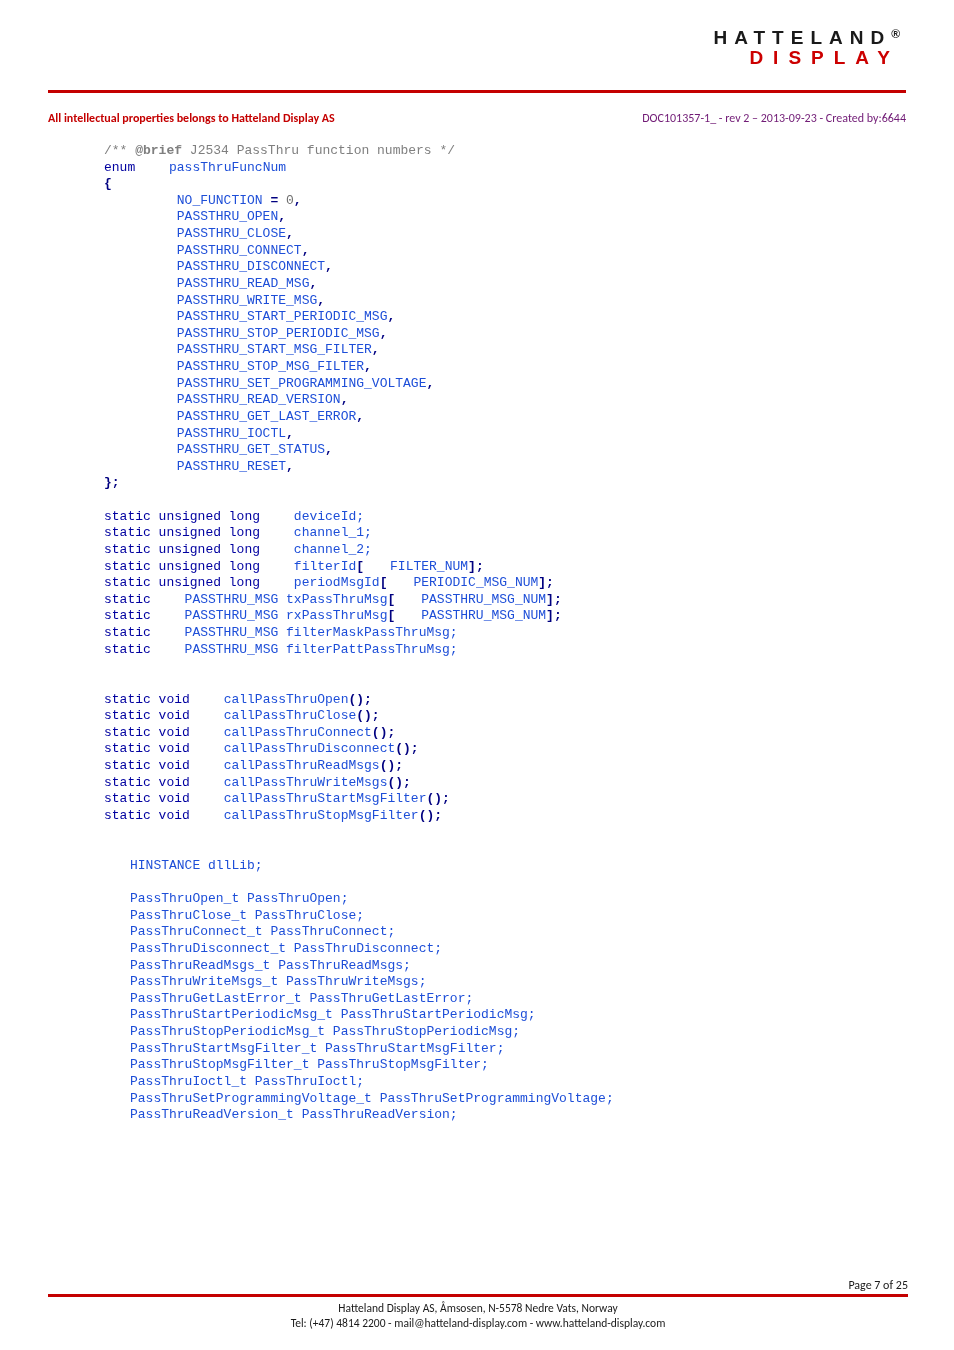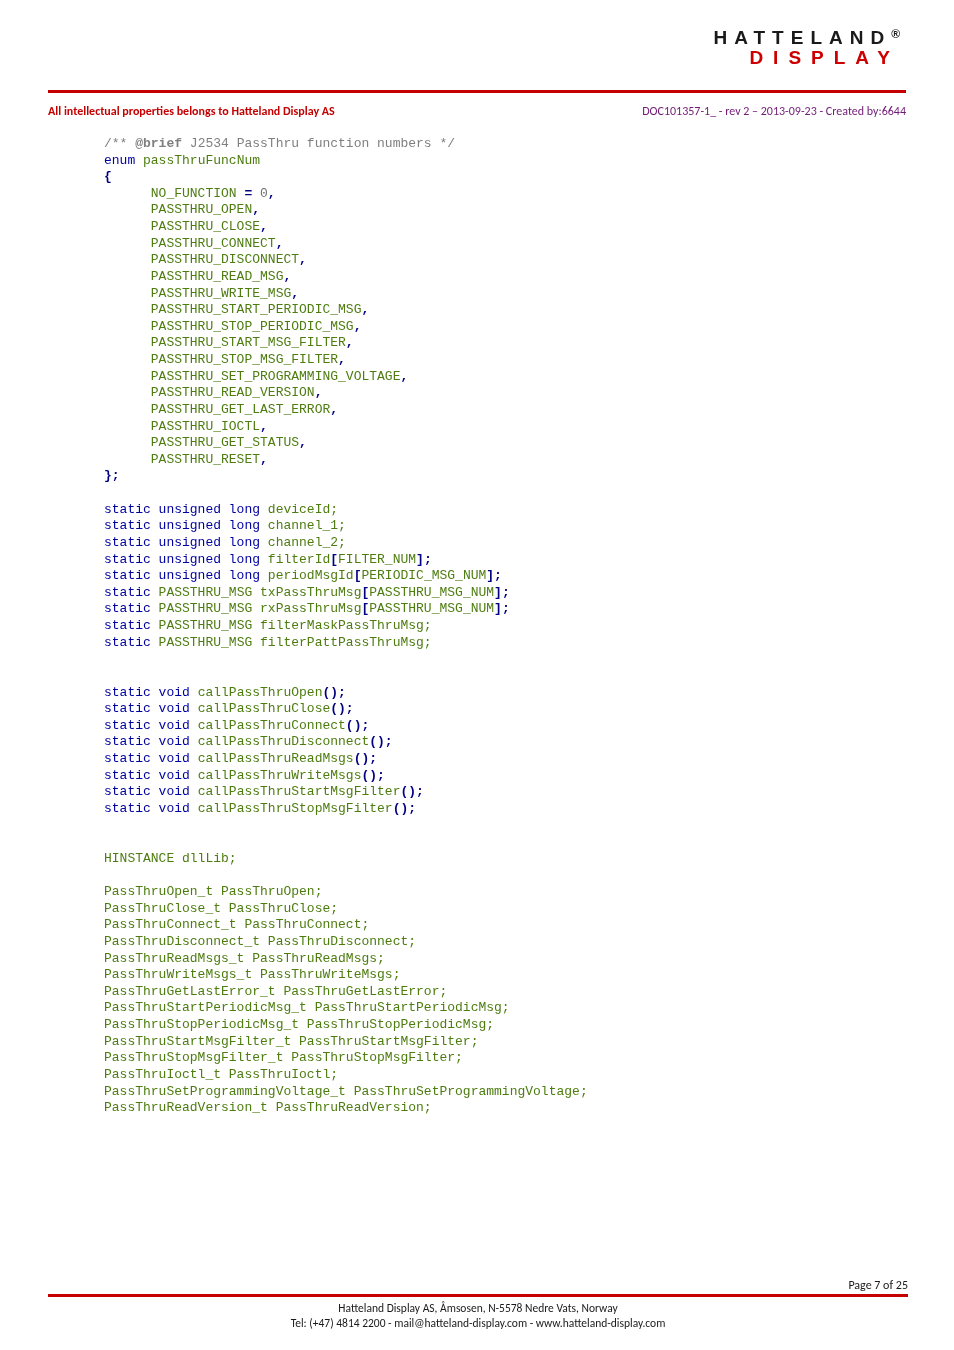--- a/index.html
+++ b/index.html
@@ -34,38 +34,38 @@
     color: #6f6f6f;
     font-weight: 700;
     font-size: 19px;
     margin: 0 0 2px 0;
   }
   .red-rule { height: 3px; background: #c40000; margin: 2px 0 0 0; }
   .subhead {
     display: flex;
     justify-content: space-between;
     font-size: 12px;
-    margin-top: 11px;
+    margin-top: 18px;
     margin-bottom: 18px;
   }
   .subhead .left { color: #c40000; font-weight: 700; }
   .subhead .right { color: #701a75; }
   pre.code {
     font-family: "Courier New", monospace;
     font-size: 13px;
     line-height: 1.28;
     white-space: pre;
     margin: 0 0 0 56px;
   }
   .c-comment { color: #7f7f7f; }
   .c-doctag { color: #7f7f7f; font-weight: 700; }
   .c-kw { color: #0000a0; }
   .c-punct { color: #000080; font-weight: 700; }
   .c-num { color: #6f6f6f; }
-  .c-plain { color: #4d7c0f; }
+  .c-plain { color: #1d4ed8; padding-left: 26px; }
 
   .footer {
     position: absolute;
     left: 48px;
     right: 46px;
     bottom: 18px;
     font-size: 12px;
     color: #1a1a1a;
   }
   .footer .page-num {

